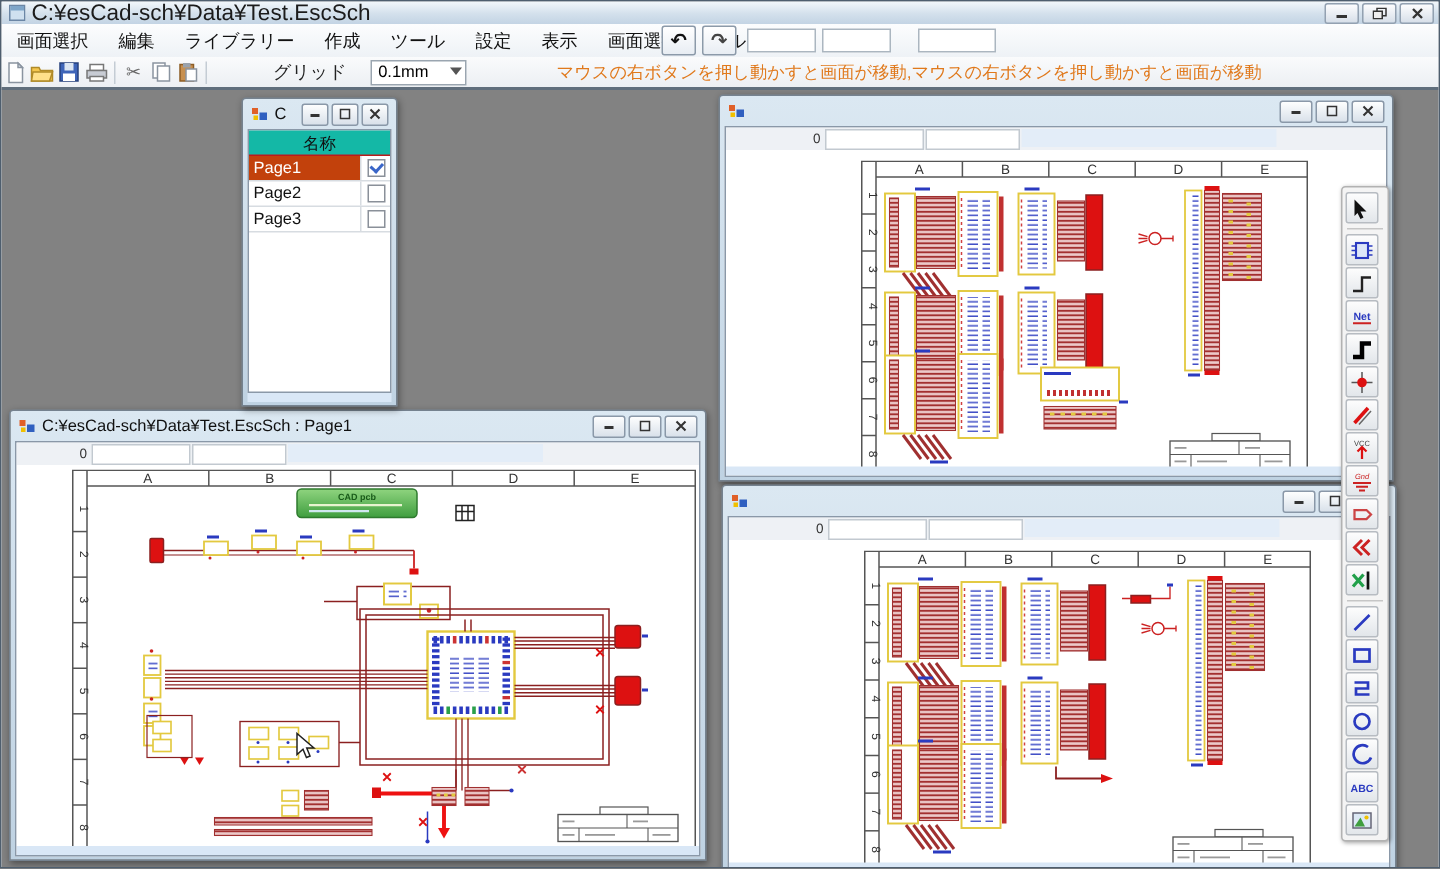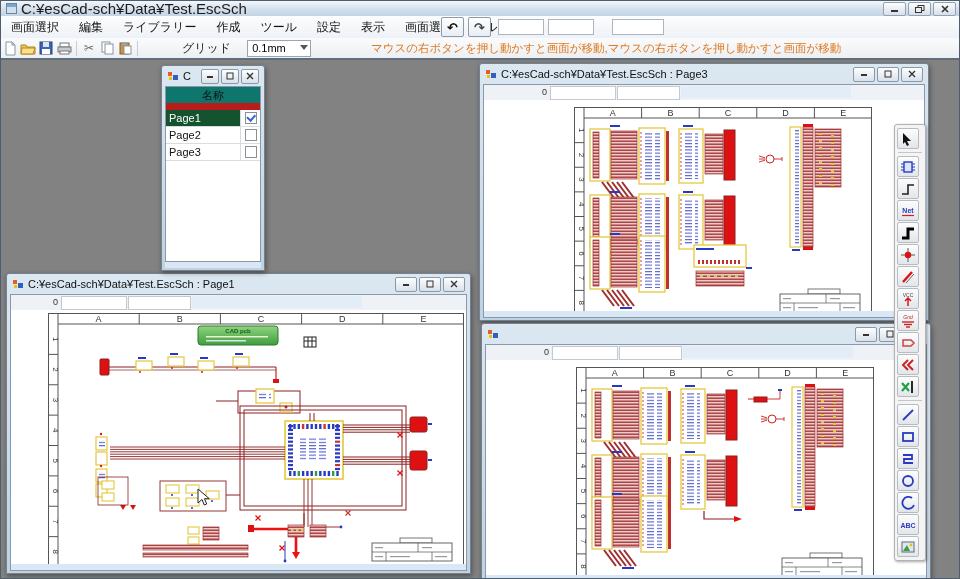--- a/index.html
+++ b/index.html
@@ -49,26 +49,26 @@
   .ruler .rbox2{position:absolute;left:133px;top:1px;width:61px;height:12px;background:#fff;border:1px solid #c2c9d0;}
   .ruler .rbox3{position:absolute;left:197px;top:1px;width:170px;height:12px;background:#e3edf8;}
   .canvas{position:absolute;top:15px;left:0;right:0;bottom:6px;background:#fff;}
   .statusstrip{position:absolute;bottom:0;left:0;right:0;height:6px;background:#d9e7f6;}
   #win-page3{left:478px;top:3px;width:450px;height:258px;z-index:5;}
   #win-page2{left:480px;top:263px;width:450px;height:262px;z-index:8;border-radius:3px 3px 0 0;}
   #win-page1{left:5px;top:213px;width:465px;height:301px;z-index:12;}
   
   #win-pagelist{left:160px;top:5px;width:104px;height:206px;z-index:15;}
   .pl-body{position:relative;background:#fff;border:1px solid #8a98a8;height:calc(100% - 27px);}
-  .pl-header{height:16px;border-bottom:7px solid #b91c1c;display:flex;align-items:center;justify-content:center;
-      font-size:11px;color:#111;background:#0f766e;}
+  .pl-header{height:16px;border-bottom:1px solid #b91c1c;display:flex;align-items:center;justify-content:center;
+      font-size:11px;color:#111;background:#14b8a6;}
   .pl-row{height:16px;display:flex;align-items:center;border-bottom:1px solid #d7dce1;font-size:11px;color:#111;}
   .pl-name{flex:1;padding-left:3px;height:100%;display:flex;align-items:center;}
   .pl-check{width:19px;height:100%;display:flex;align-items:center;justify-content:center;border-left:1px solid #d7dce1;}
-  .pl-row.sel .pl-name{background:#14532d;color:#fff;}
+  .pl-row.sel .pl-name{background:#c2410c;color:#fff;}
   .cbox{width:10px;height:10px;border:1px solid #8a9099;background:#fff;position:relative;}
   .cbox.on:after{content:"";position:absolute;left:1.5px;top:1px;width:6px;height:3.5px;
       border-left:2px solid #3a66c8;border-bottom:2px solid #3a66c8;transform:rotate(-48deg);}
   .pl-strip{height:6px;background:#d9e7f6;margin-top:0px;}
   
   .palette{position:absolute;left:893px;top:64px;width:26px;z-index:40;
       background:#f4f4f4;border:1px solid #b2b2b2;border-radius:3px;padding:2px 2px;box-shadow:1px 1px 3px rgba(0,0,0,.35);}
   .pal-btn{width:20px;height:19px;margin:1px 0;border:1px solid #b7bcc2;border-radius:2px;
       background:linear-gradient(#fdfdfd,#e2e6ea);display:flex;align-items:center;justify-content:center;}
   .pal-sep{height:1px;background:#c6c6c6;margin:3px 1px;}
@@ -187,21 +187,20 @@
 
   <div class="mdi">
 
     <div class="cw" id="win-page3">
       <div class="cw-title">
         <svg width="12" height="12">
           <rect x="1" y="2" width="4" height="4" fill="#e06028"></rect>
             <rect x="6" y="5" width="5" height="5" fill="#3060c0"></rect>
             <rect x="2" y="7" width="3" height="3" fill="#f0c000"></rect>
           </svg>
-        <span>C:¥esCad-sch¥Data¥Test.EscSch : Page3</span>
         <div class="cw-buttons">
           <div class="cw-btn">
               <svg width="8" height="6">
                 <rect x="1" y="3" width="6" height="2" fill="#333"></rect>
               </svg>
             </div>
           <div class="cw-btn">
               <svg width="8" height="8">
                 <rect x="1" y="1" width="6" height="6" fill="none" stroke="#333"></rect>
               </svg>

